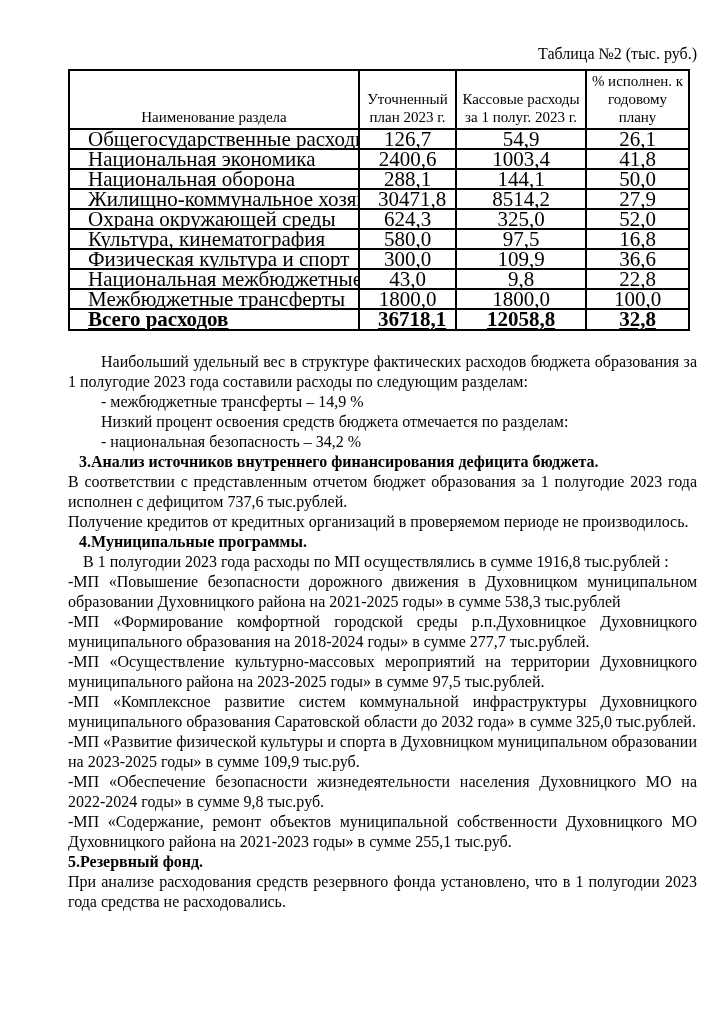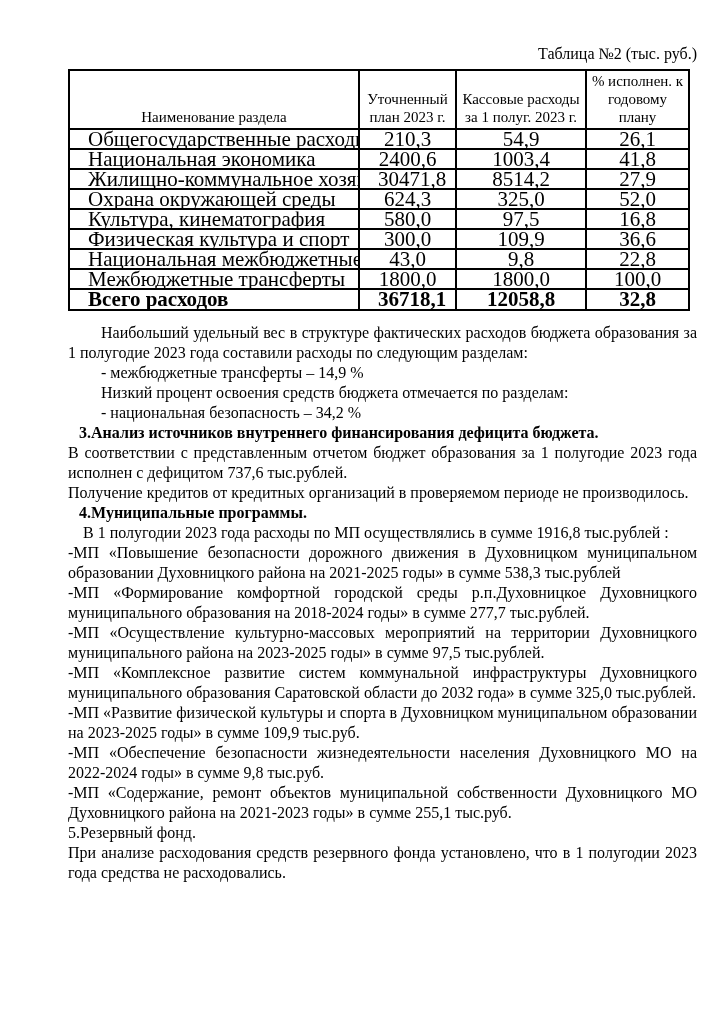--- a/index.html
+++ b/index.html
@@ -55,39 +55,40 @@
     white-space: nowrap;
   }
   table.budget-table tbody td:first-child {
     text-align: left;
   }
   table.budget-table tbody tr.total {
     height: 21px;
   }
   table.budget-table tbody tr.total td {
     font-weight: bold;
+    text-decoration: underline;
   }
   .doc-body {
-    margin-top: 12px;
+    margin-top: 21px;
     font-size: 16px;
     line-height: 20px;
     text-align: justify;
   }
   .doc-body p {
     margin: 0;
   }
   p.indent { text-indent: 33px; }
   p.indent-small { text-indent: 15px; }
   p.heading {
     font-weight: bold;
     text-indent: 11px;
     text-align: left;
   }
   p.heading-noindent {
-    font-weight: normal;
+    font-weight: bold;
     text-align: left;
   }
 </style>
 </head>
 <body>
 
 <div class="page">
 
   <div class="table-caption">Таблица №2 (тыс. руб.)</div>
 
@@ -102,29 +103,35 @@
       <tr>
         <th>Наименование раздела</th>
         <th>Уточненный план 2023 г.</th>
         <th>Кассовые расходы за 1 полуг. 2023 г.</th>
         <th>% исполнен. к годовому плану</th>
       </tr>
     </thead>
     <tbody id="table-body">
         <tr>
           <td>Общегосударственные расходы</td>
-          <td>210,3</td>
+          <td>126,7</td>
           <td>54,9</td>
           <td>26,1</td>
         </tr>
         <tr>
           <td>Национальная экономика</td>
           <td>2400,6</td>
           <td>1003,4</td>
           <td>41,8</td>
+        </tr>
+        <tr>
+          <td>Национальная оборона</td>
+          <td>288,1</td>
+          <td>144,1</td>
+          <td>50,0</td>
         </tr>
         <tr>
           <td>Жилищно-коммунальное хозяйство</td>
           <td>30471,8</td>
           <td>8514,2</td>
           <td>27,9</td>
         </tr>
         <tr>
           <td>Охрана окружающей среды</td>
           <td>624,3</td>

